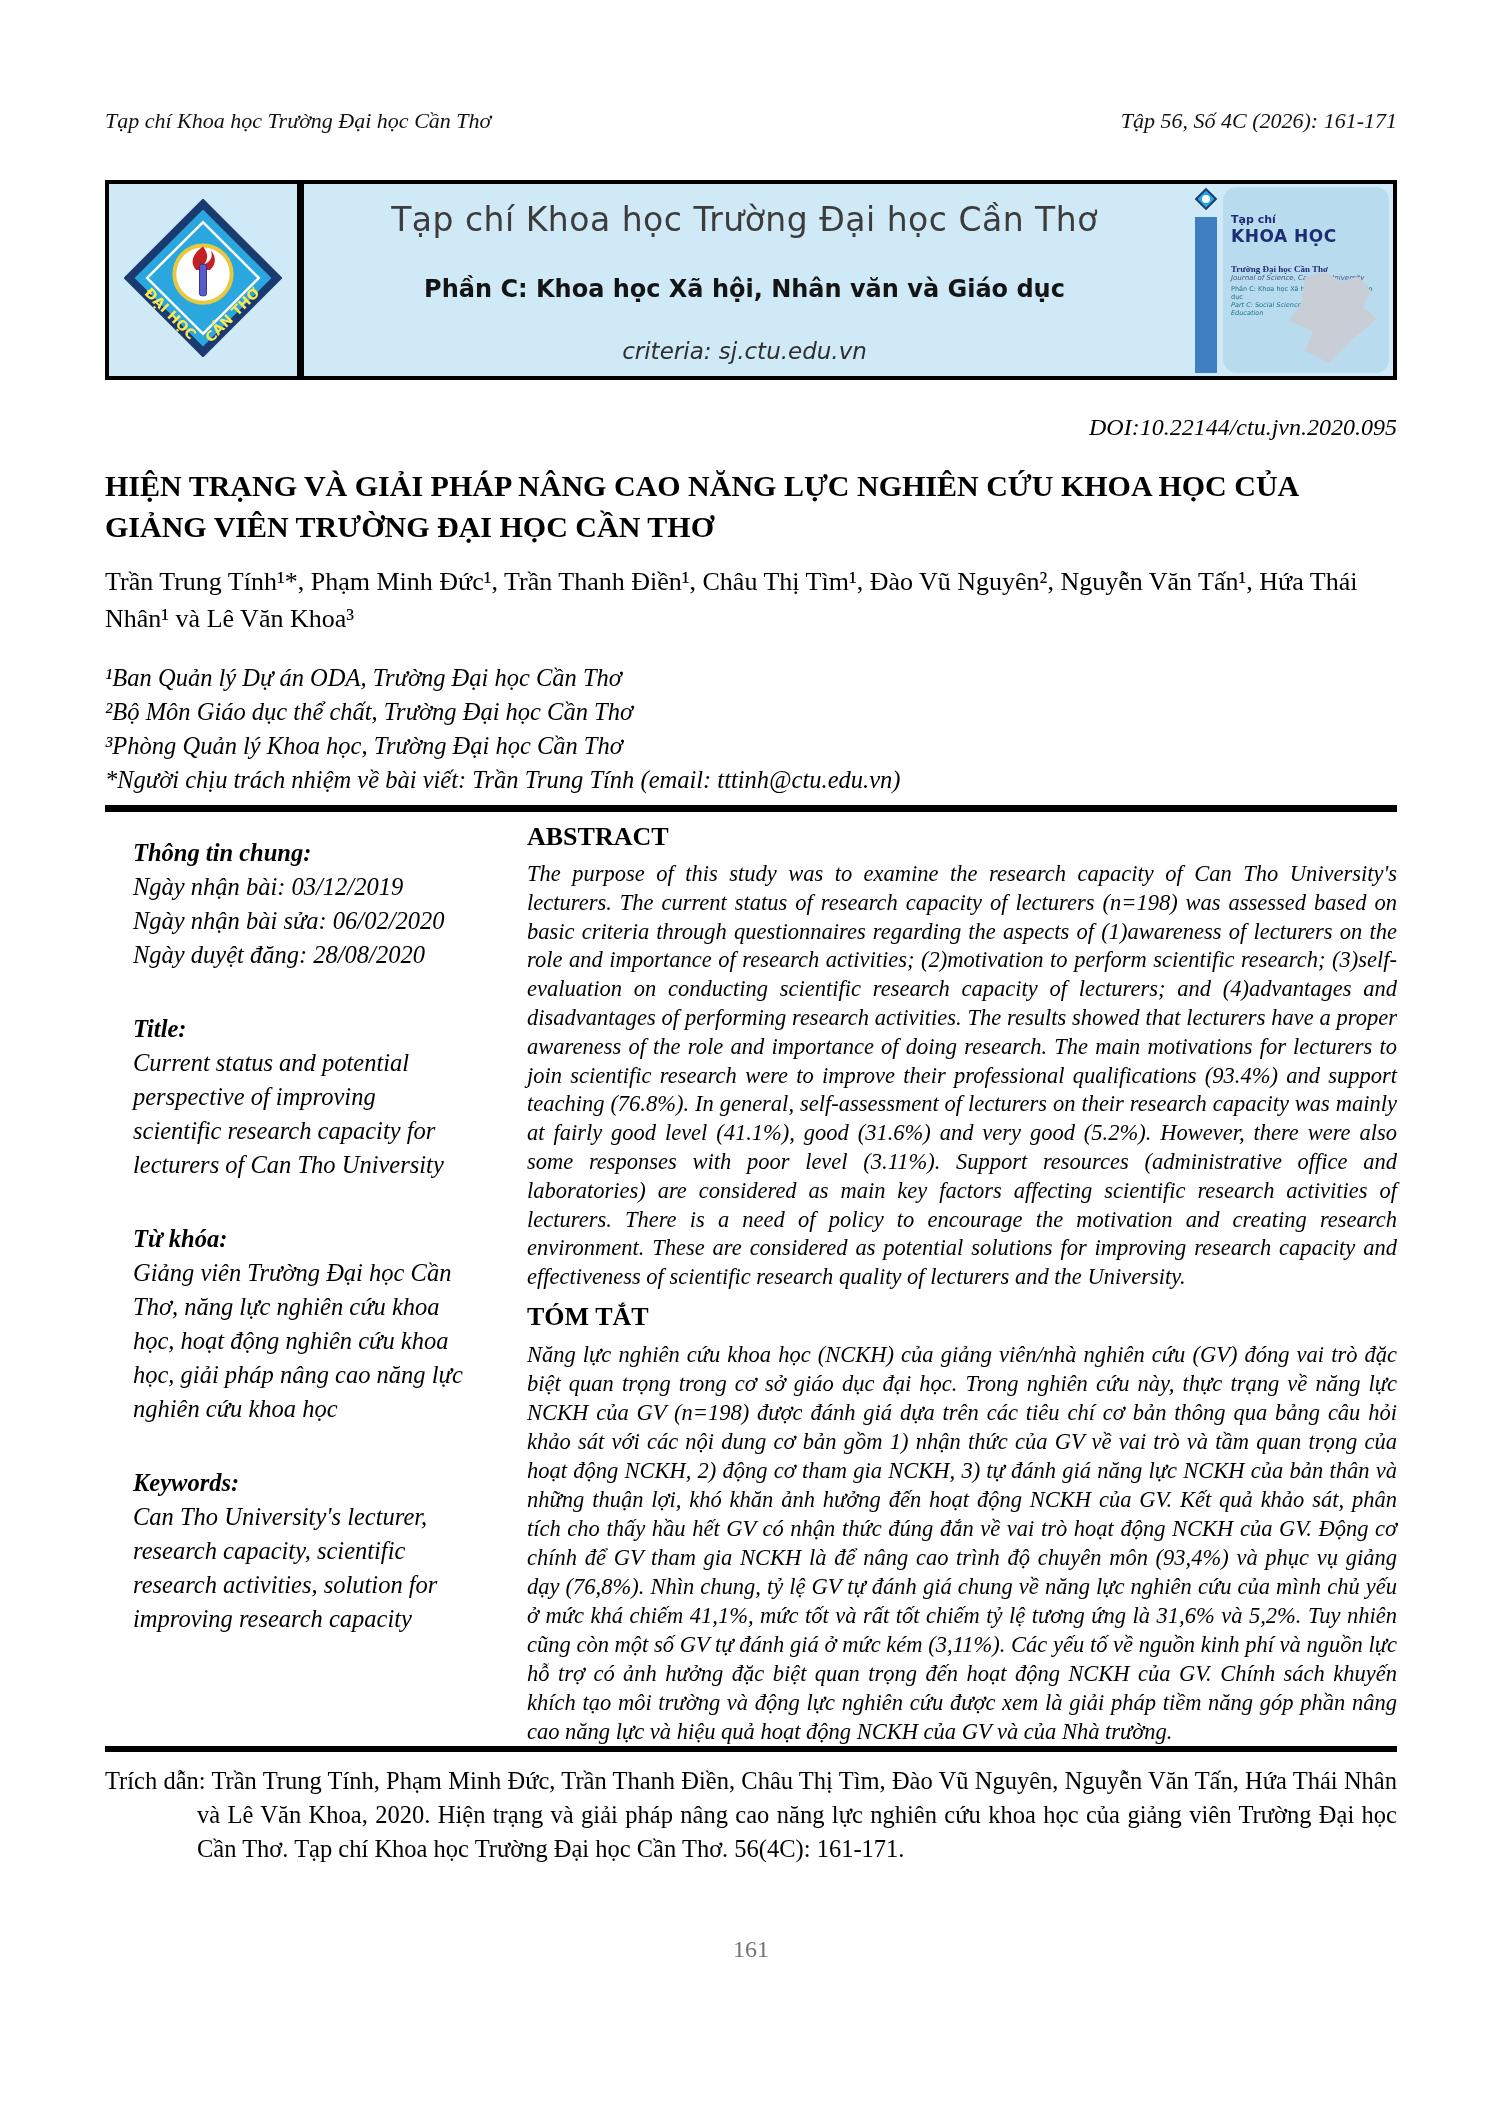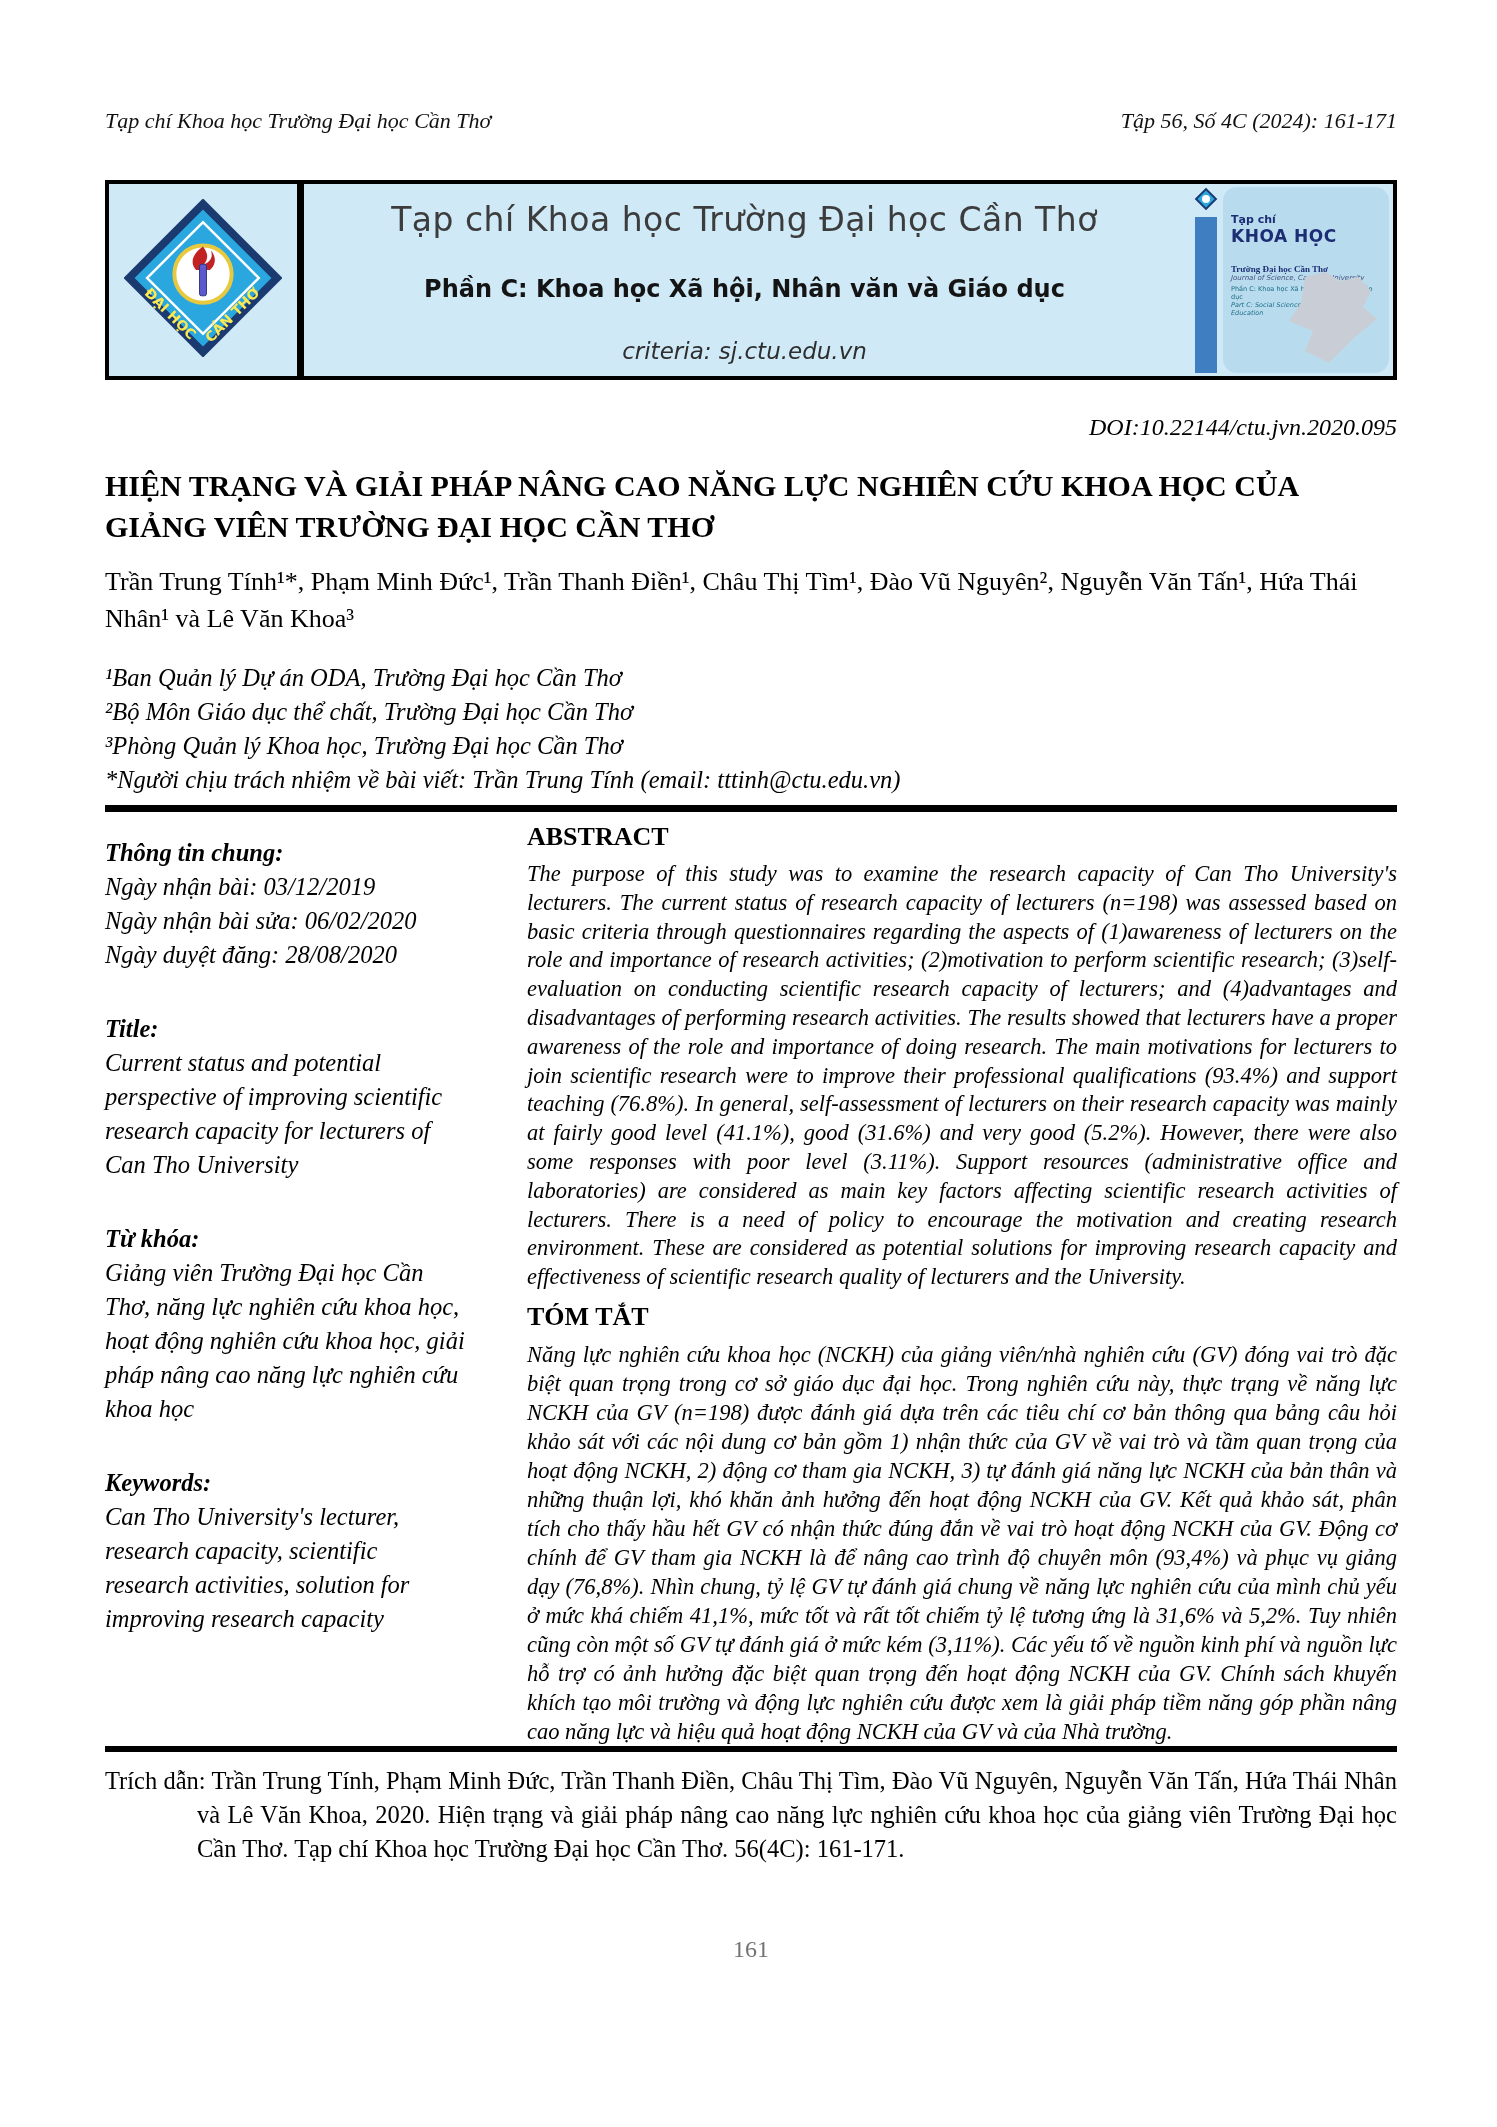--- a/index.html
+++ b/index.html
@@ -33,40 +33,40 @@
   
   .doi{margin-top:34px;text-align:right;font-style:italic;font-size:24px;}
   .art-title{margin-top:24px;font-weight:bold;font-size:30px;line-height:41px;max-width:1245px;}
   .authors{margin-top:16px;font-size:26px;line-height:37px;}
   .affils{margin-top:24px;font-style:italic;font-size:24.5px;line-height:34px;}
   .rule{height:7px;background:#000;margin-top:8px;}
   .rule2{height:6px;background:#000;}
   
   .cols{display:flex;margin-top:4px;}
   .col-left{width:362px;padding-top:20px;font-style:italic;font-size:24.5px;line-height:34px;}
-  .col-left .sec{margin-bottom:40px;}
+  .col-left .sec{margin-bottom:40px;margin-left:28px;}
   .col-left .h{font-weight:bold;}
   .col-right{flex:1;margin-left:60px;}
   .abs-h{font-weight:bold;font-size:26px;margin:6px 0 8px 0;}
   .abs-p{font-style:italic;font-size:22.5px;line-height:28.8px;text-align:justify;}
   .tomtat-h{font-weight:bold;font-size:26px;margin:10px 0 8px 0;}
   .tomtat-p{font-style:italic;font-size:22.5px;line-height:29px;text-align:justify;}
   
   .citation{margin-top:12px;font-size:24.5px;line-height:34px;text-align:justify;
     padding-left:92px;text-indent:-92px;max-width:1300px;}
   .pageno{margin-top:70px;text-align:center;font-size:24px;color:#737373;}
 </style>
 </head>
 <body>
 
 <div class="page">
 
   <div class="runhead">
     <span>Tạp chí Khoa học Trường Đại học Cần Thơ</span>
-    <span>Tập 56, Số 4C (2024): 161-171</span>
+    <span>Tập 56, Số 4C (2026): 161-171</span>
   </div>
 
   <div class="banner">
     <div class="banner-logo">
       <span>
         <svg width="158" height="158" viewBox="0 0 160 160">
           <rect x="27" y="27" width="106" height="106" transform="rotate(45 80 80)" fill="#2ba7e0" stroke="#1b3a70" stroke-width="8"></rect>
           <rect x="40" y="40" width="80" height="80" transform="rotate(45 80 80)" fill="none" stroke="#ffffff" stroke-width="2.5"></rect>
           <circle cx="80" cy="76" r="29" fill="#ffffff" stroke="#e8c93e" stroke-width="4"></circle>
           <path d="M80 48 c6 8 5 13 1 18 c8 -3 9 -9 7 -14 c5 6 6 14 -1 20 l-14 0 c-7 -8 -3 -17 7 -24 z" fill="#c32222"></path>

